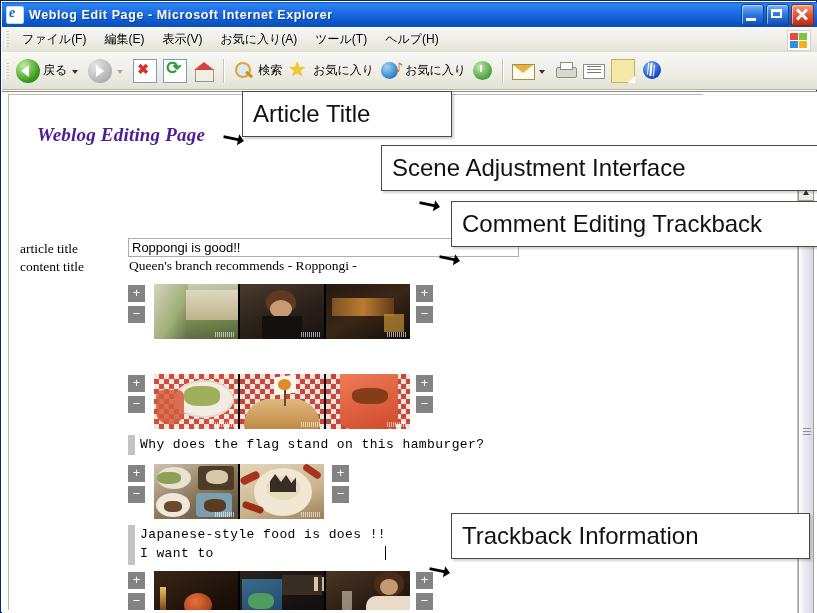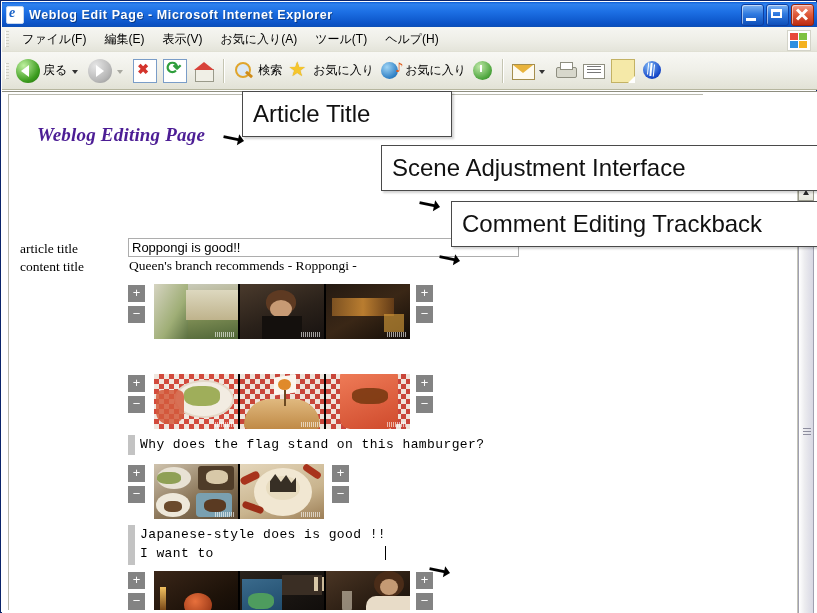--- a/index.html
+++ b/index.html
@@ -436,21 +436,21 @@
             <div style="position:absolute;left:2px;bottom:8px;width:22px;height:7px;background:#9c2e18;transform:rotate(20deg);border-radius:6px;"></div>
             <div style="position:absolute;right:2px;top:4px;width:20px;height:7px;background:#a8331c;transform:rotate(35deg);border-radius:6px;"></div>
             <div class="wm"></div>
           </div>
         </div>
         <div class="pm" style="left:204px;top:1px;">+</div>
         <div class="pm minus" style="left:204px;">−</div>
       </div>
       <div class="cmtrow" style="left:119px;top:430px;height:40px;">
         <div class="cmtbar" style="height:40px;"></div>
-        <div class="cmttext">Japanese-style does is good !!
+        <div class="cmttext">Japanese-style food is does !!
 I want to</div>
           <span class="caret-b" style="margin-left:-1px;margin-top:21px;"></span>
       </div>
 
       <div class="scene" id="scene4" style="left:119px;top:476px;width:420px;height:55px;">
         <div class="pm" style="left:0;top:1px;">+</div>
         <div class="pm minus" style="left:0;">−</div>
         <div class="filmstrip" style="left:26px;">
           <div class="frame" style="background:linear-gradient(150deg,#3a2618,#1d1209 60%,#0d0805);">
             <div style="position:absolute;left:30px;top:22px;width:28px;height:24px;border-radius:50%;background:radial-gradient(circle at 40% 35%,#e8703c,#8c2e10);"></div>
@@ -497,15 +497,18 @@
   <div class="callout" style="left:380px;top:144px;width:430px;height:44px;">
     <span>Scene Adjustment Interface</span>
   </div>
   <div class="annarrow" style="left:418px;top:190px;transform:rotate(12deg) scaleX(1.1);">➞</div>
 
   <div class="callout" style="left:450px;top:200px;width:360px;height:44px;">
     <span>Comment Editing Trackback</span>
   </div>
   <div class="annarrow" style="left:438px;top:244px;transform:rotate(12deg) scaleX(1.1);">➞</div>
 
+  <div class="callout" style="left:450px;top:512px;width:337px;height:44px;">
+    <span>Trackback Information</span>
+  </div>
   <div class="annarrow" style="left:428px;top:556px;transform:rotate(12deg) scaleX(1.1);">➞</div>
 
 </div>
 
 </body></html>

